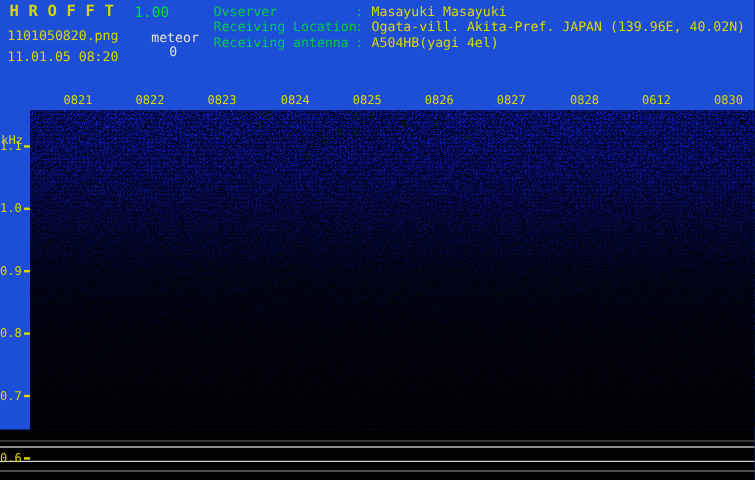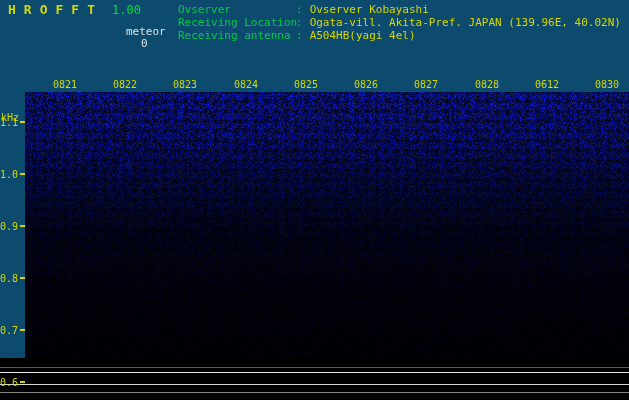--- a/index.html
+++ b/index.html
@@ -1,17 +1,17 @@
 <!DOCTYPE html>
 <html><head>
 <meta charset="utf-8">
 <style>
   html,body{margin:0;padding:0;background:#000;}
   .screen{
-    position:relative;width:629px;height:400px;background:#0c4a6e;overflow:hidden;
+    position:relative;width:629px;height:400px;background:#1d4ed8;overflow:hidden;
     font-family:"DejaVu Sans Mono","Liberation Mono",monospace;
   }
 
   
   .app-name{position:absolute;left:8px;top:2px;font-size:13px;font-weight:bold;
     letter-spacing:8px;color:#d8d800;}
   .version{position:absolute;left:112px;top:3px;font-size:12px;color:#00dd33;}
   .filename{position:absolute;left:6px;top:23px;font-size:11px;color:#d8d800;}
   .mode{position:absolute;left:126px;top:25px;font-size:11px;color:#e0e0e0;}
   .count{position:absolute;left:141px;top:37px;font-size:11px;color:#e0e0e0;}
@@ -64,26 +64,28 @@
   .level-line:nth-child(3){top:26px;background:#d6d6d6;}
   .level-line:nth-child(4){top:34px;background:#828282;}
 </style>
 </head>
 <body>
 
 <div class="screen">
 
   <div class="app-name">HROFFT</div>
   <div class="version">1.00</div>
+  <div class="filename">1101050820.png</div>
   <div class="mode">meteor</div>
   <div class="count">0</div>
+  <div class="datetime">11.01.05 08:20</div>
 
   <div class="info">
     <div class="info-row">
-      <span class="info-label">Ovserver</span><span class="info-sep">:</span><span class="info-value">Ovserver Kobayashi</span>
+      <span class="info-label">Ovserver</span><span class="info-sep">:</span><span class="info-value">Masayuki Masayuki</span>
     </div>
     <div class="info-row">
       <span class="info-label">Receiving Location</span><span class="info-sep">:</span><span class="info-value">Ogata-vill. Akita-Pref. JAPAN (139.96E, 40.02N)</span>
     </div>
     <div class="info-row">
       <span class="info-label">Receiving antenna</span><span class="info-sep">:</span><span class="info-value">A504HB(yagi 4el)</span>
     </div>
   </div>
 
   <div class="noise-area">

